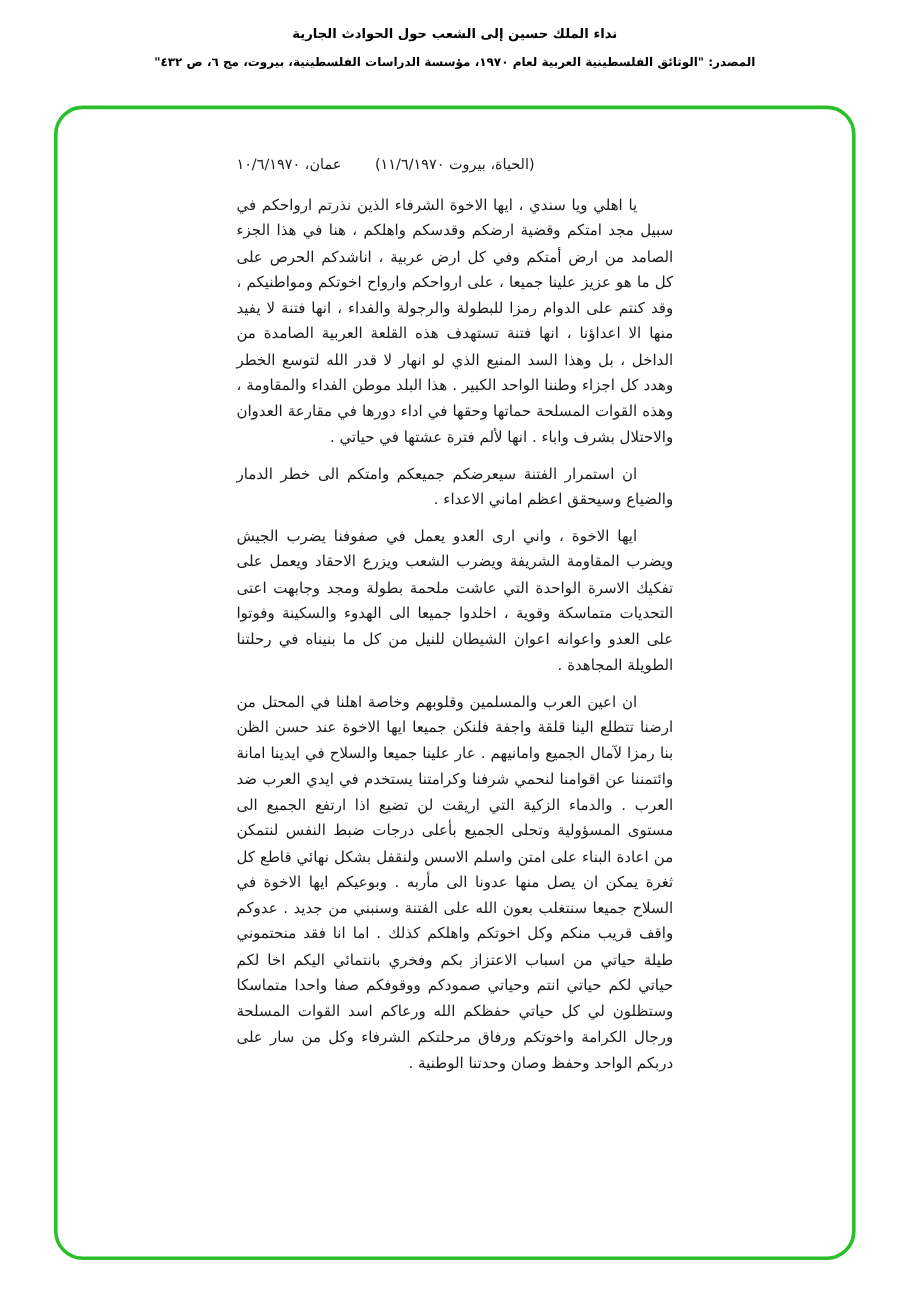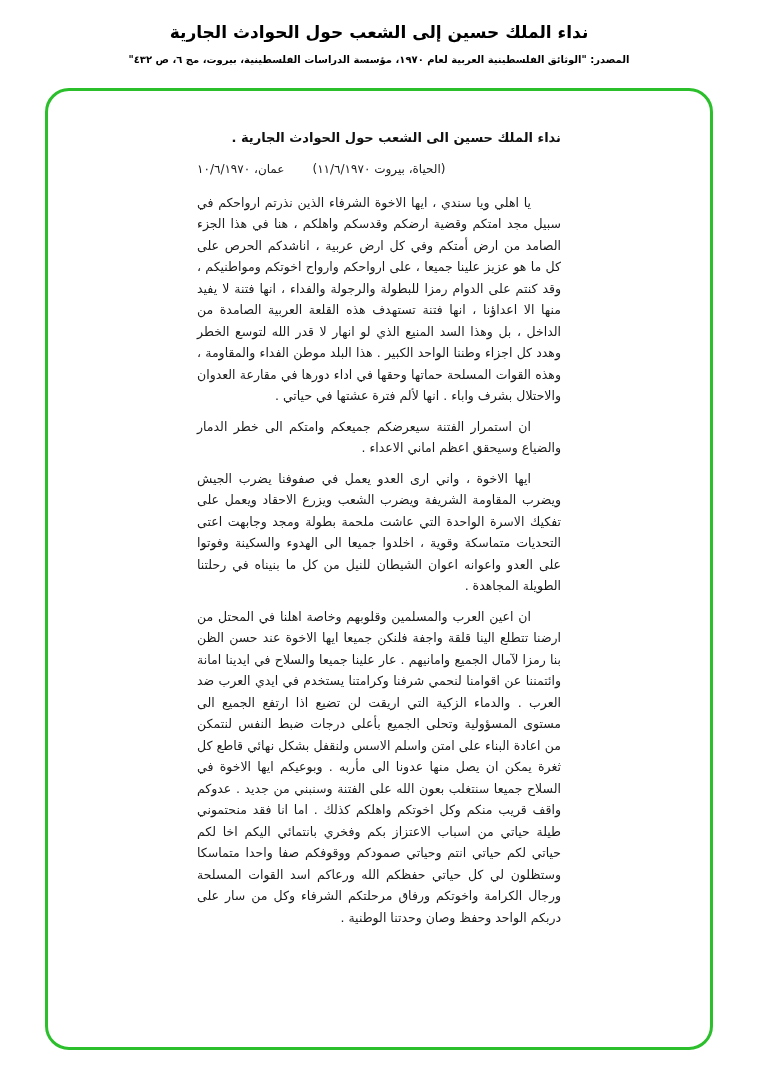--- a/index.html
+++ b/index.html
@@ -20,21 +20,21 @@
     height: 1078px;
     position: relative;
     background: #ffffff;
   }
   .page-header {
     padding-top: 22px;
     text-align: center;
     direction: rtl;
   }
   .page-header .main-title {
-    font-size: 17px;
+    font-size: 11px;
     font-weight: bold;
     margin: 0 0 12px 0;
     color: #000000;
   }
   .page-header .source-line {
     font-size: 10px;
     font-weight: bold;
     color: #000000;
   }
   .scan-frame {
@@ -90,21 +90,20 @@
 <div class="page">
 
   <div class="page-header">
     <h1 class="main-title">نداء الملك حسين إلى الشعب حول الحوادث الجارية</h1>
     <div class="source-line">المصدر: "الوثائق الفلسطينية العربية لعام ١٩٧٠، مؤسسة الدراسات الفلسطينية، بيروت، مج ٦، ص ٤٣٢"</div>
   </div>
 
   <div class="scan-frame">
     <div class="scan-content">
 
-      <h2 class="doc-title">نداء الملك حسين الى الشعب حول الحوادث الجارية .</h2>
 
       <div class="dateline">
         <span>عمان، ١٠/٦/١٩٧٠</span>
         <span>(الحياة، بيروت ١١/٦/١٩٧٠)</span>
       </div>
 
       <p>يا اهلي ويا سندي ، ايها الاخوة الشرفاء الذين نذرتم ارواحكم في سبيل مجد امتكم وقضية ارضكم وقدسكم واهلكم ، هنا في هذا الجزء الصامد من ارض أمتكم وفي كل ارض عربية ، اناشدكم الحرص على كل ما هو عزيز علينا جميعا ، على ارواحكم وارواح اخوتكم ومواطنيكم ، وقد كنتم على الدوام رمزا للبطولة والرجولة والفداء ، انها فتنة لا يفيد منها الا اعداؤنا ، انها فتنة تستهدف هذه القلعة العربية الصامدة من الداخل ، بل وهذا السد المنيع الذي لو انهار لا قدر الله لتوسع الخطر وهدد كل اجزاء وطننا الواحد الكبير . هذا البلد موطن الفداء والمقاومة ، وهذه القوات المسلحة حماتها وحقها في اداء دورها في مقارعة العدوان والاحتلال بشرف واباء . انها لألم فترة عشتها في حياتي .</p>
 
       <p>ان استمرار الفتنة سيعرضكم جميعكم وامتكم الى خطر الدمار والضياع وسيحقق اعظم اماني الاعداء .</p>
 

